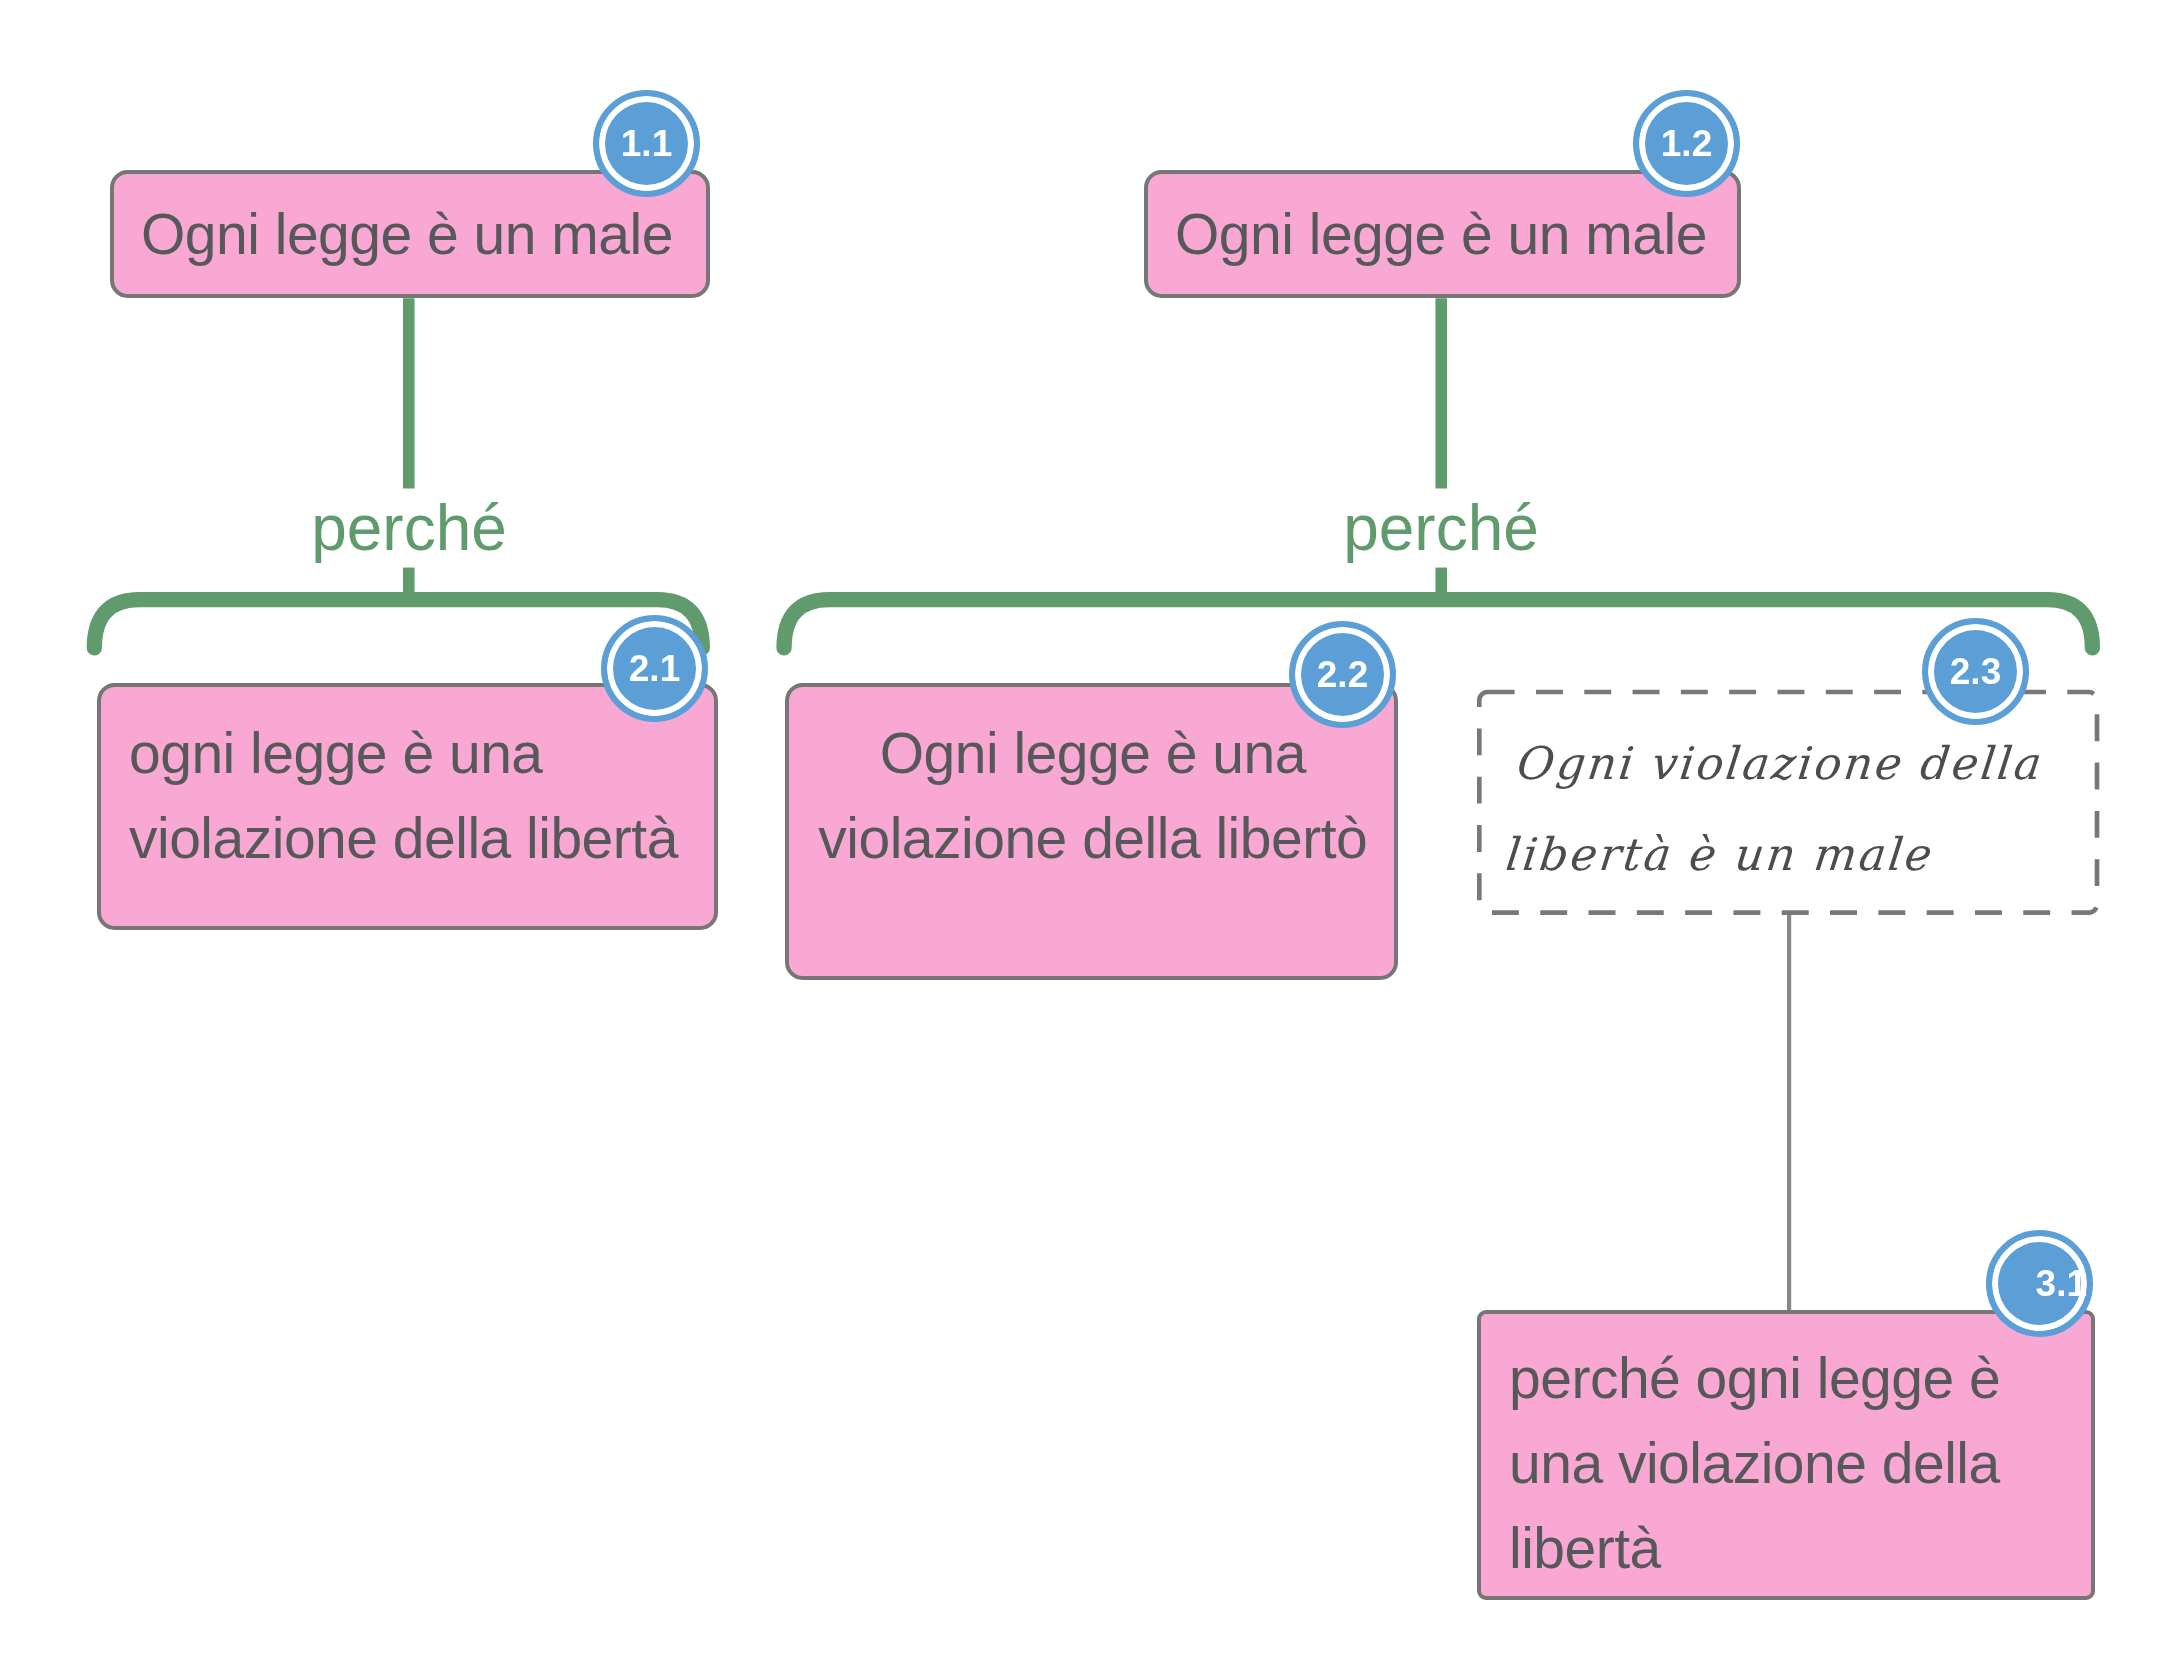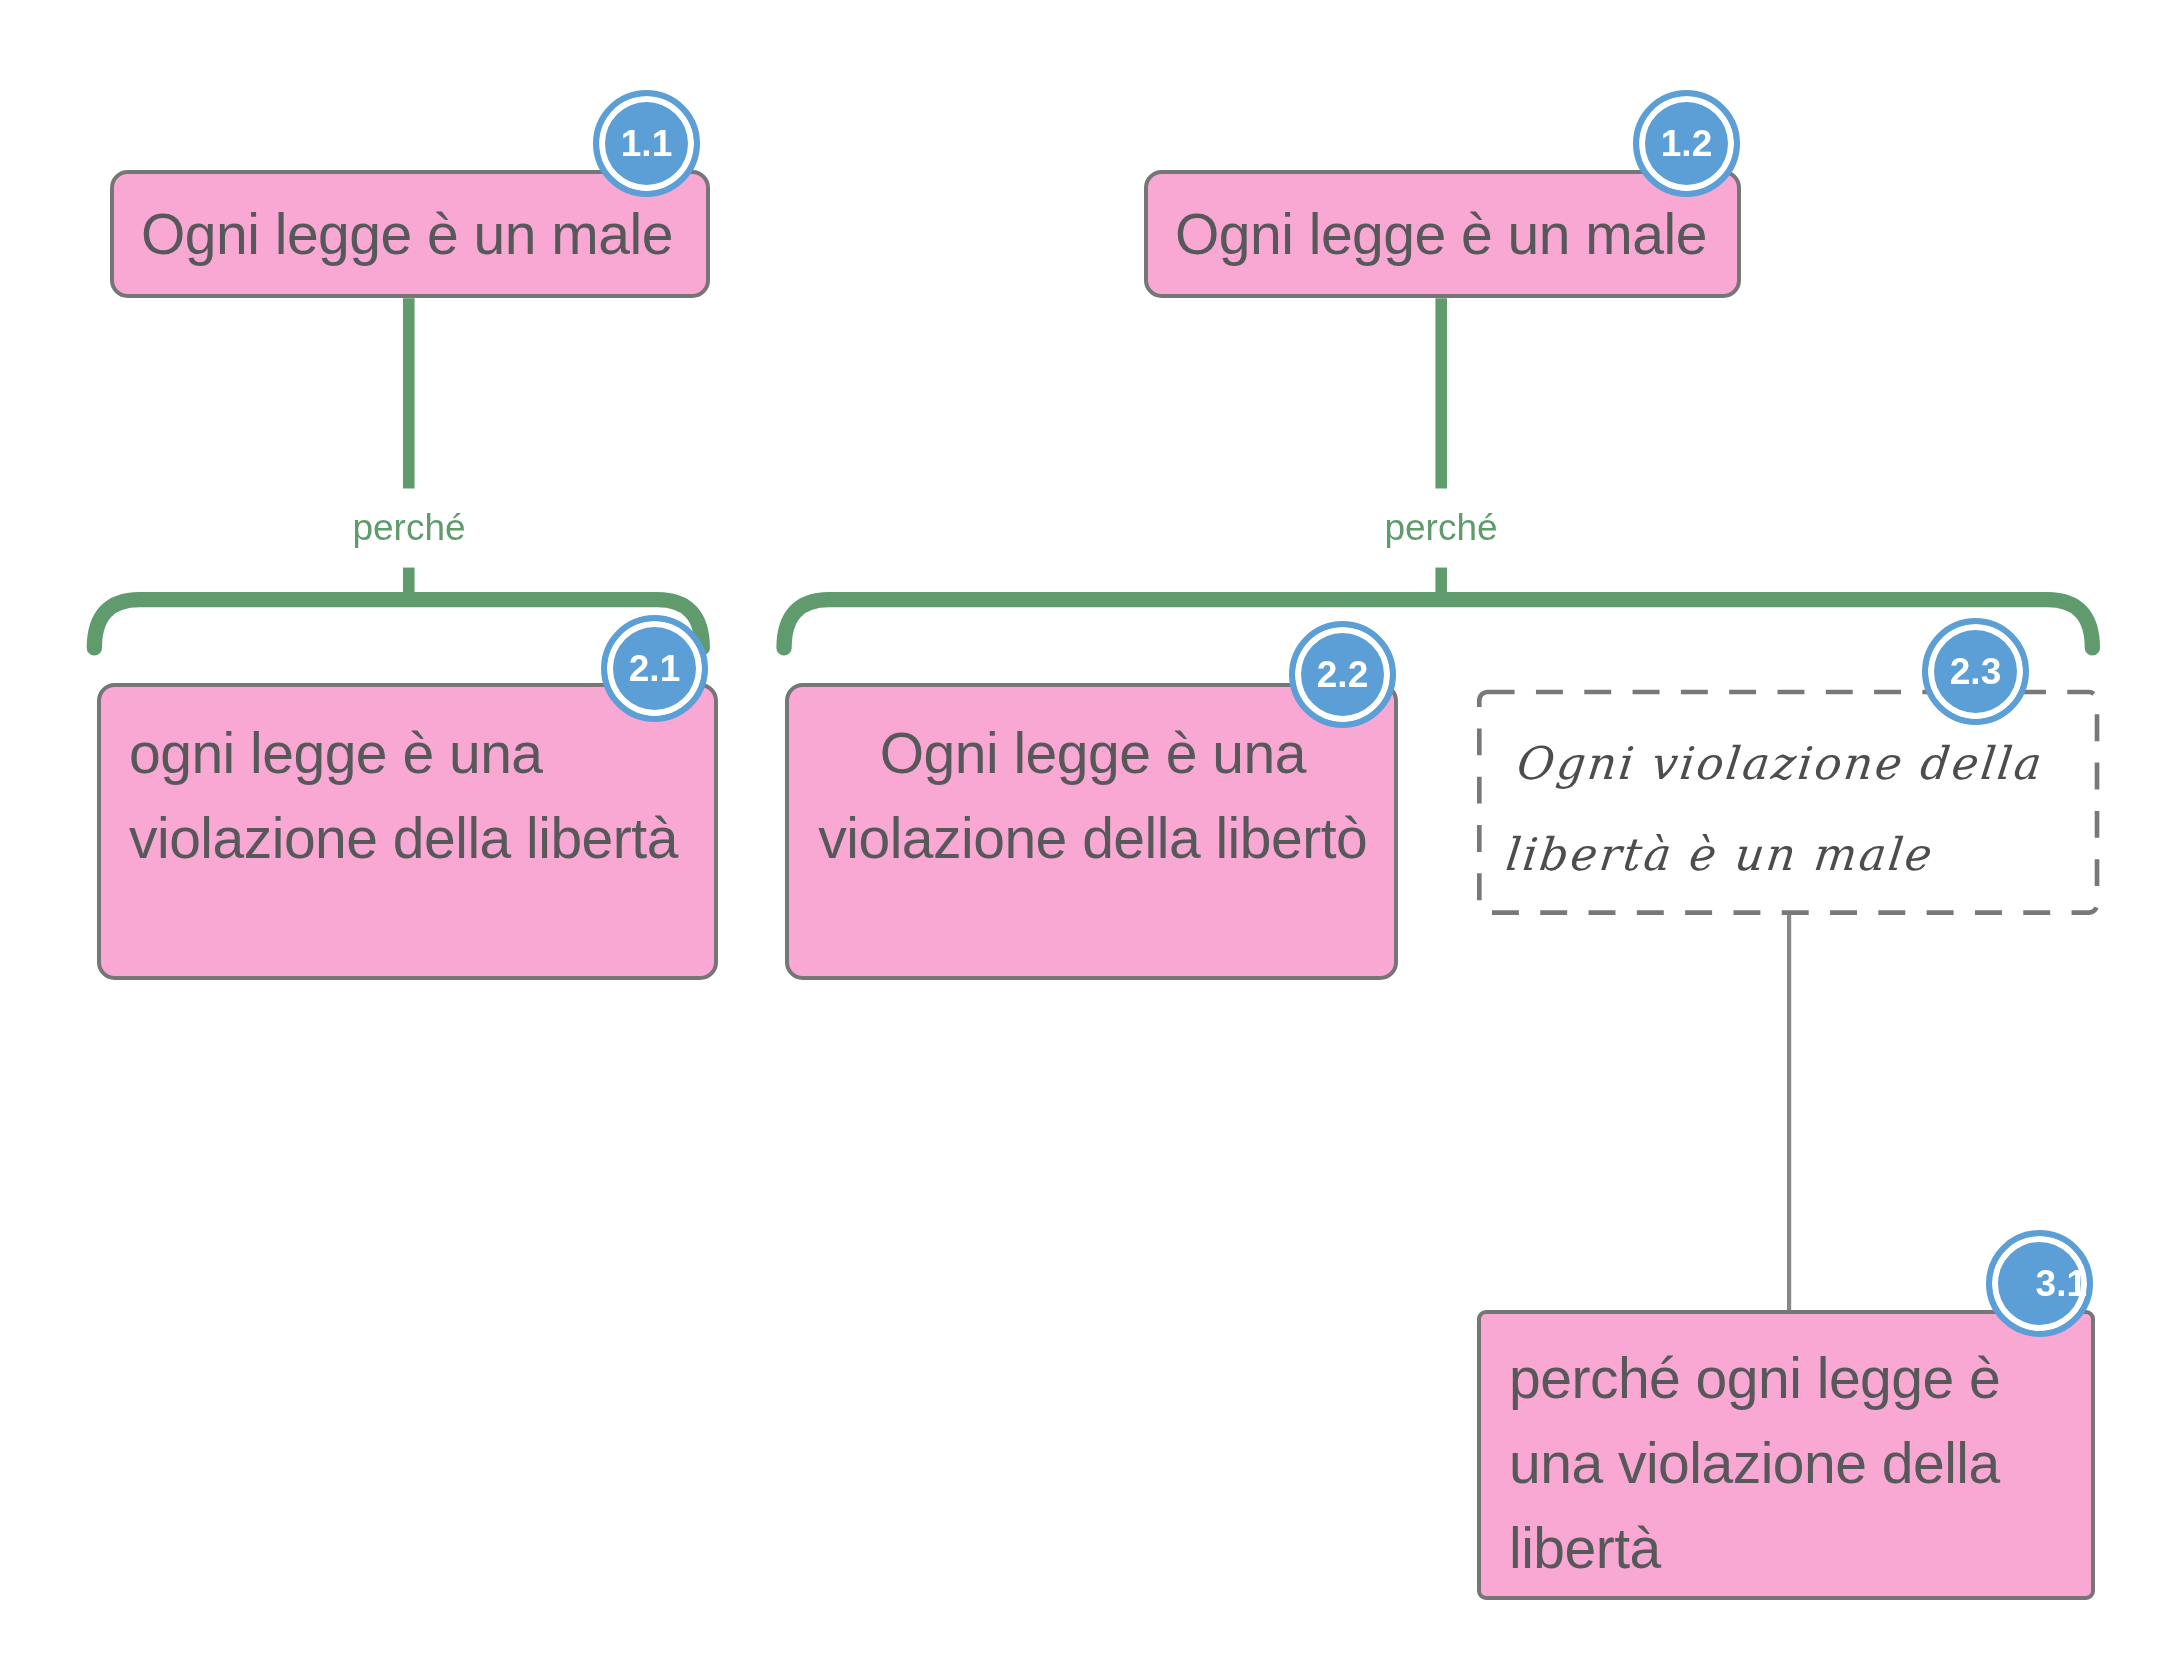--- a/index.html
+++ b/index.html
@@ -40,21 +40,21 @@
     color:#ffffff;
     font-size:37px;font-weight:bold;
     display:flex;align-items:center;justify-content:center;
     z-index:5;
     letter-spacing:0;
   }
   .edge-label{
     position:absolute;
     transform:translate(-50%,-50%);
     color:#5f9b6c;
-    font-size:37px;
+    font-size:64px;
     background:#ffffff;
     padding:0 6.5px;
     z-index:3;
     letter-spacing:0;
   }
   .handwritten{
     position:absolute;
     left:1512px;top:718px;width:555px;
     font-family:"DejaVu Serif","Liberation Serif",serif;
     font-style:italic;
@@ -98,21 +98,21 @@
   <div class="claim-box single-line" style="left:1144px;top:170px;width:597px;height:128px;">
     <span>Ogni legge è un male</span>
   </div>
   <div class="badge" style="left:1633px;top:90px;">
     <span>1.2</span>
   </div>
 
   <div class="edge-label" style="left:409px;top:528px;">perché</div>
   <div class="edge-label" style="left:1441px;top:528px;">perché</div>
 
-  <div class="claim-box multi-line" style="left:97px;top:683px;width:621px;height:297px;">
+  <div class="claim-box multi-line" style="left:97px;top:683px;width:621px;height:247px;">
     <span>ogni legge è una violazione della libertà</span>
   </div>
   <div class="badge" style="left:601px;top:615px;">
     <span>2.1</span>
   </div>
 
   <div class="claim-box multi-line" style="left:785px;top:683px;width:613px;height:297px;text-align:center;">
     <span>Ogni legge è una violazione della libertò</span>
   </div>
   <div class="badge" style="left:1289px;top:621px;">

